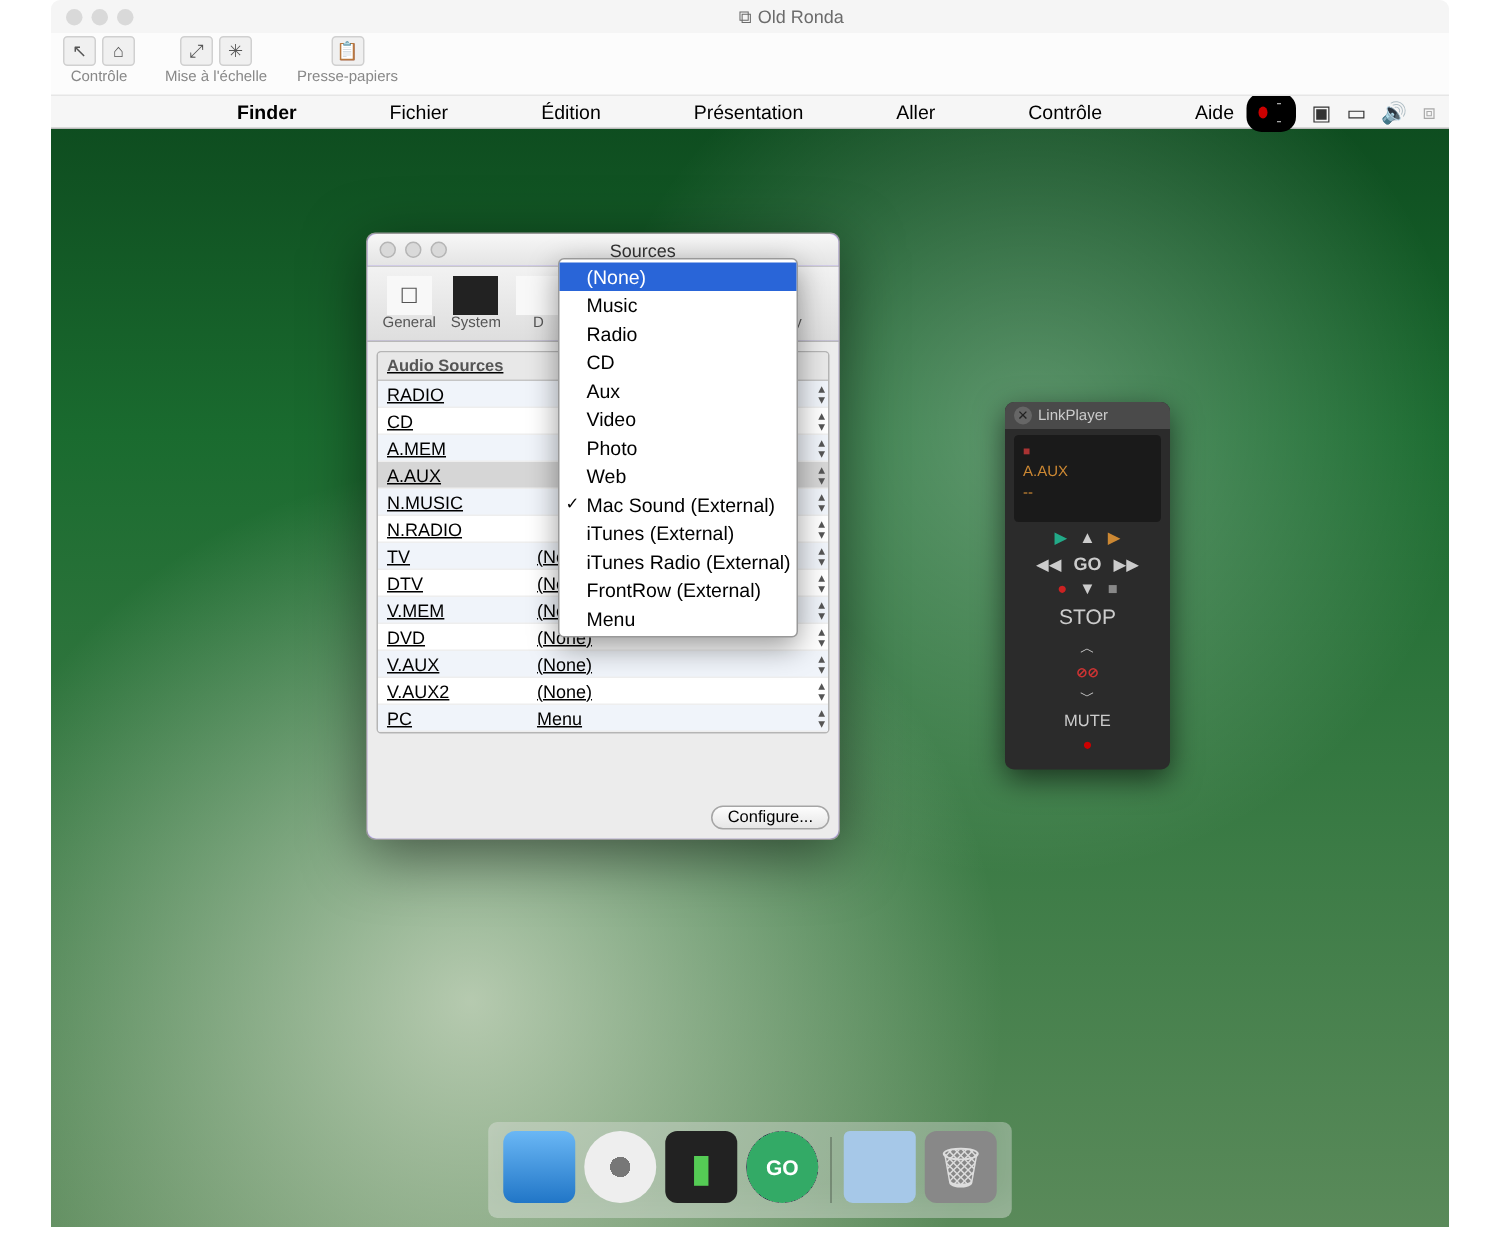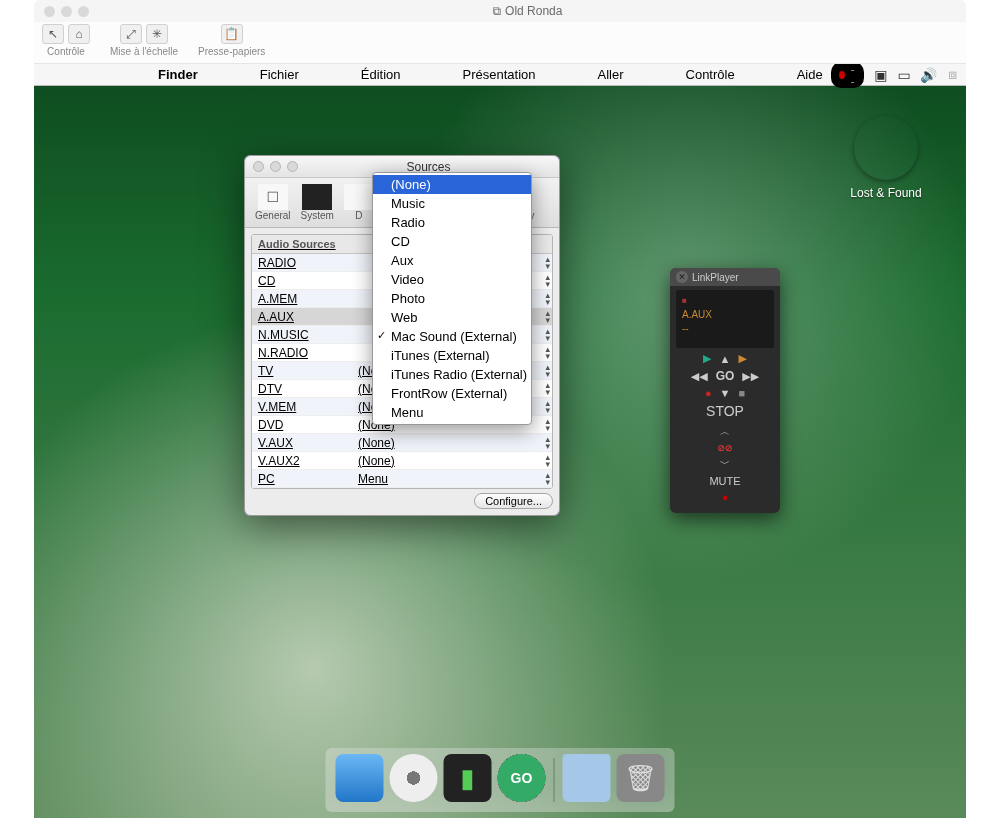--- a/index.html
+++ b/index.html
@@ -51,21 +51,21 @@
   .sw-body { background:#ececec; padding:6px; border-radius:0 0 6px 6px;}
   .sw-table { border:1px solid #b5b5b5; background:#fff; border-radius:3px; overflow:hidden;text-decoration:underline;}
   .sw-header-row { background:#e8e8e8; font-size:11px; font-weight:bold; color:#555; padding:3px 6px; border-bottom:1px solid #c5c5c5;}
   .sw-row { display:flex; align-items:center; font-size:12px; height:18px; border-bottom:1px solid #eee;}
   .sw-row:nth-child(even){ background:#f0f4fa;}
   .sw-row.sel { background:#d6d6d6;}
   .sw-col1 { width:100px; padding-left:6px;}
   .sw-col2 { flex:1; position:relative; padding-left:6px; display:flex; align-items:center;}
   .sw-stepper { position:absolute; right:2px; font-size:9px; line-height:7px; color:#555;}
   .sw-footer { display:flex; justify-content:flex-end; padding:4px 0 0;}
-  .sw-btn { font-size:11px; padding:1px 10px; background:linear-gradient(#fdfdfd,#e6e6e6); border:1px solid #a5a5a5; border-radius:10px;}
+  .sw-btn { font-size:11px; padding:1px 10px; background:linear-gradient(#fdfdfd,#e6e6e6); border:1px solid #a5a5a5; border-radius:10px;margin-top:44px;}
   
   
   .dropdown { position:absolute; top:108px; left:544px; transform:translateX(-206px); width:160px; background:#fff; border:1px solid #999; border-radius:4px; box-shadow:0 6px 20px rgba(0,0,0,0.4); z-index:50; font-size:13px; padding:2px 0;}
   .dd-item { padding:2px 18px; position:relative; white-space:nowrap;}
   .dd-item.hl { background:#2965d8; color:#fff;}
   .dd-item.checked::before { content:"✓"; position:absolute; left:4px; font-size:11px;}
   
   
   .linkplayer { position:absolute; top:204px; left:636px; width:110px; background:#2b2b2b; border-radius:6px; box-shadow:0 6px 20px rgba(0,0,0,0.6); color:#ccc; font-size:11px; padding-bottom:10px;}
   .lp-title { background:#4a4a4a; font-size:10px; padding:3px 6px; border-radius:6px 6px 0 0; display:flex; align-items:center; gap:4px;}
@@ -153,24 +153,20 @@
           <span class="b"></span>
           <span class="w"></span>
           <span class="r"></span>
         </span>
       <span class="mb-icon">⧙</span>
       <span class="mb-item" style="padding:0">mar. 15:52</span>
       <span class="mb-icon">🔍</span>
     </div>
   </div>
 
-  <div class="desk-icon">
-    <div class="cd-disc"></div>
-    <div>Lost &amp; Found</div>
-  </div>
 
   <div class="sources-win">
     <div class="sw-titlebar">
       <div class="sw-traffic">
         <span></span>
         <span></span>
         <span></span>
       </div>
       <div class="sw-title">Sources</div>
     </div>

